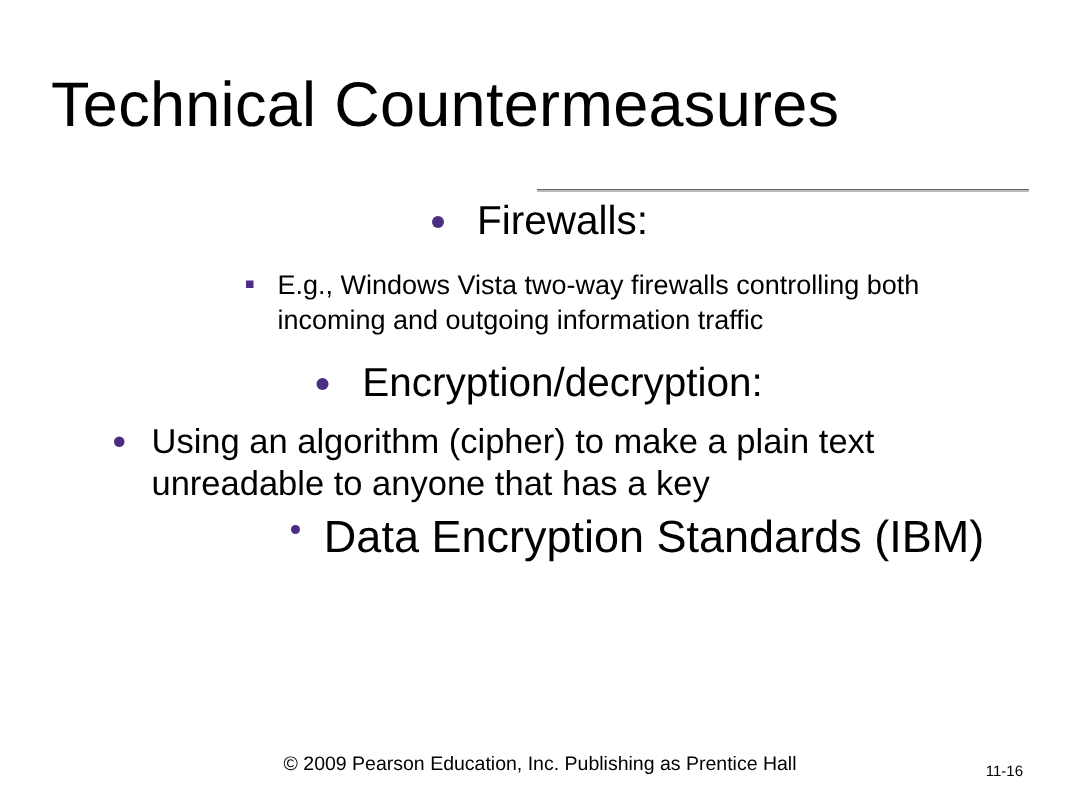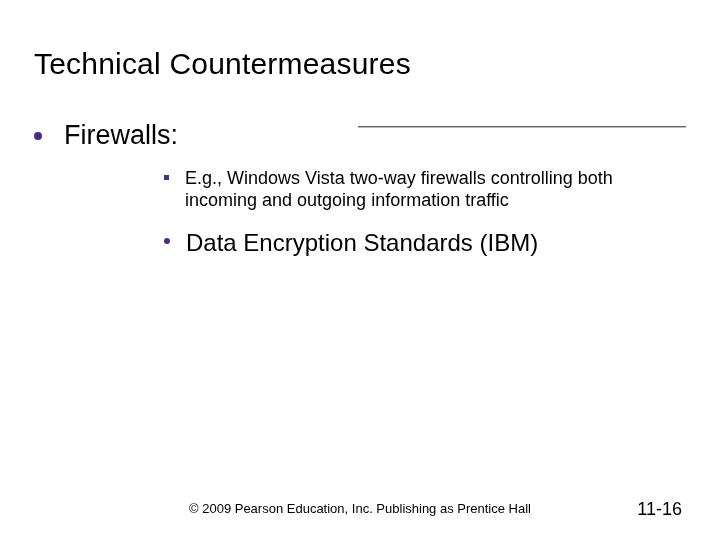--- a/index.html
+++ b/index.html
@@ -1,45 +1,45 @@
 <!DOCTYPE html>
 <html><head>
 <meta charset="utf-8">
 <style>
   * { margin: 0; padding: 0; box-sizing: border-box; }
   html, body { width: 720px; height: 540px; background: #fff; font-family: Arial, Helvetica, sans-serif; color: #000; }
   .slide { width: 720px; height: 540px; position: relative; padding: 48px 34px 0 34px; }
-  .title { font-size: 30px; font-weight: 400; letter-spacing: 0.2px; line-height: 1.05; margin-bottom: 6px; }
+  .title { font-size: 42px; font-weight: 400; letter-spacing: 0.2px; line-height: 1.05; margin-bottom: 6px; }
   .title-rule { position: absolute; top: 126px; right: 34px; width: 328px; height: 0; border-top: 1px solid #666; border-bottom: 1px solid #bbb; }
   .content { margin-top: 40px; }
   ul { list-style: none; }
-  .bullet-row { display: flex; }
+  .bullet-row { display: flex; justify-content: center; }
   .dot { width: 8px; height: 8px; border-radius: 50%; background: #4b2e83; flex: 0 0 auto; }
   .sq { width: 5px; height: 5px; background: #4b2e83; flex: 0 0 auto; }
 
   .lvl1 { margin-bottom: 8px; }
   .lvl1 > .bullet-row > .dot { margin-top: 12px; margin-right: 22px; }
   .lvl1 > .bullet-row > .txt { font-size: 27px; line-height: 1.15; }
 
   .lvl2 { margin-left: 42px; margin-top: 10px; margin-bottom: 4px; }
   .lvl2 > .bullet-row > .dot { width: 7px; height: 7px; margin-top: 10px; margin-right: 18px; }
   .lvl2 > .bullet-row > .txt { font-size: 23px; line-height: 1.2; }
 
   .lvl3 { margin-left: 88px; margin-top: 16px; margin-bottom: 6px; }
   .lvl3 > .bullet-row > .sq { margin-top: 8px; margin-right: 16px; }
   .lvl3 > .bullet-row > .txt { font-size: 18px; line-height: 1.25; }
 
   .lvl3b { margin-left: 88px; margin-top: 4px; }
   .lvl3b > .bullet-row > .dot { width: 6px; height: 6px; margin-top: 10px; margin-right: 16px; }
-  .lvl3b > .bullet-row > .txt { font-size: 24px; line-height: 1.25; }
+  .lvl3b > .bullet-row > .txt { font-size: 30px; line-height: 1.25; }
 
   .section-gap { margin-top: 16px; }
 
   .footer-copy { position: absolute; bottom: 24px; left: 0; width: 720px; text-align: center; font-size: 13px; }
-  .footer-num  { position: absolute; bottom: 20px; right: 38px; font-size: 18px; }
+  .footer-num  { position: absolute; bottom: 20px; right: 38px; font-size: 10px; }
 </style>
 </head>
 <body>
 
 <div class="slide">
   <h1 class="title">Technical Countermeasures</h1>
   <div class="title-rule"></div>
 
   <div class="content">
     <ul>
@@ -56,22 +56,30 @@
                   <span class="sq"></span>
                   <span class="txt">E.g., Windows Vista two-way firewalls controlling both incoming and outgoing information traffic</span>
                 </div>
               </li>
             </ul>
           </li>
         </ul>
       </li>
 
       <li class="lvl1 section-gap">
+        <div class="bullet-row">
+          <span class="dot"></span>
+          <span class="txt">Encryption/decryption:</span>
+        </div>
         <ul>
           <li class="lvl2">
+            <div class="bullet-row">
+              <span class="dot"></span>
+              <span class="txt">Using an algorithm (cipher) to make a plain text unreadable to anyone that has a key</span>
+            </div>
             <ul>
               <li class="lvl3b">
                 <div class="bullet-row">
                   <span class="dot"></span>
                   <span class="txt">Data Encryption Standards (IBM)</span>
                 </div>
               </li>
             </ul>
           </li>
         </ul>

